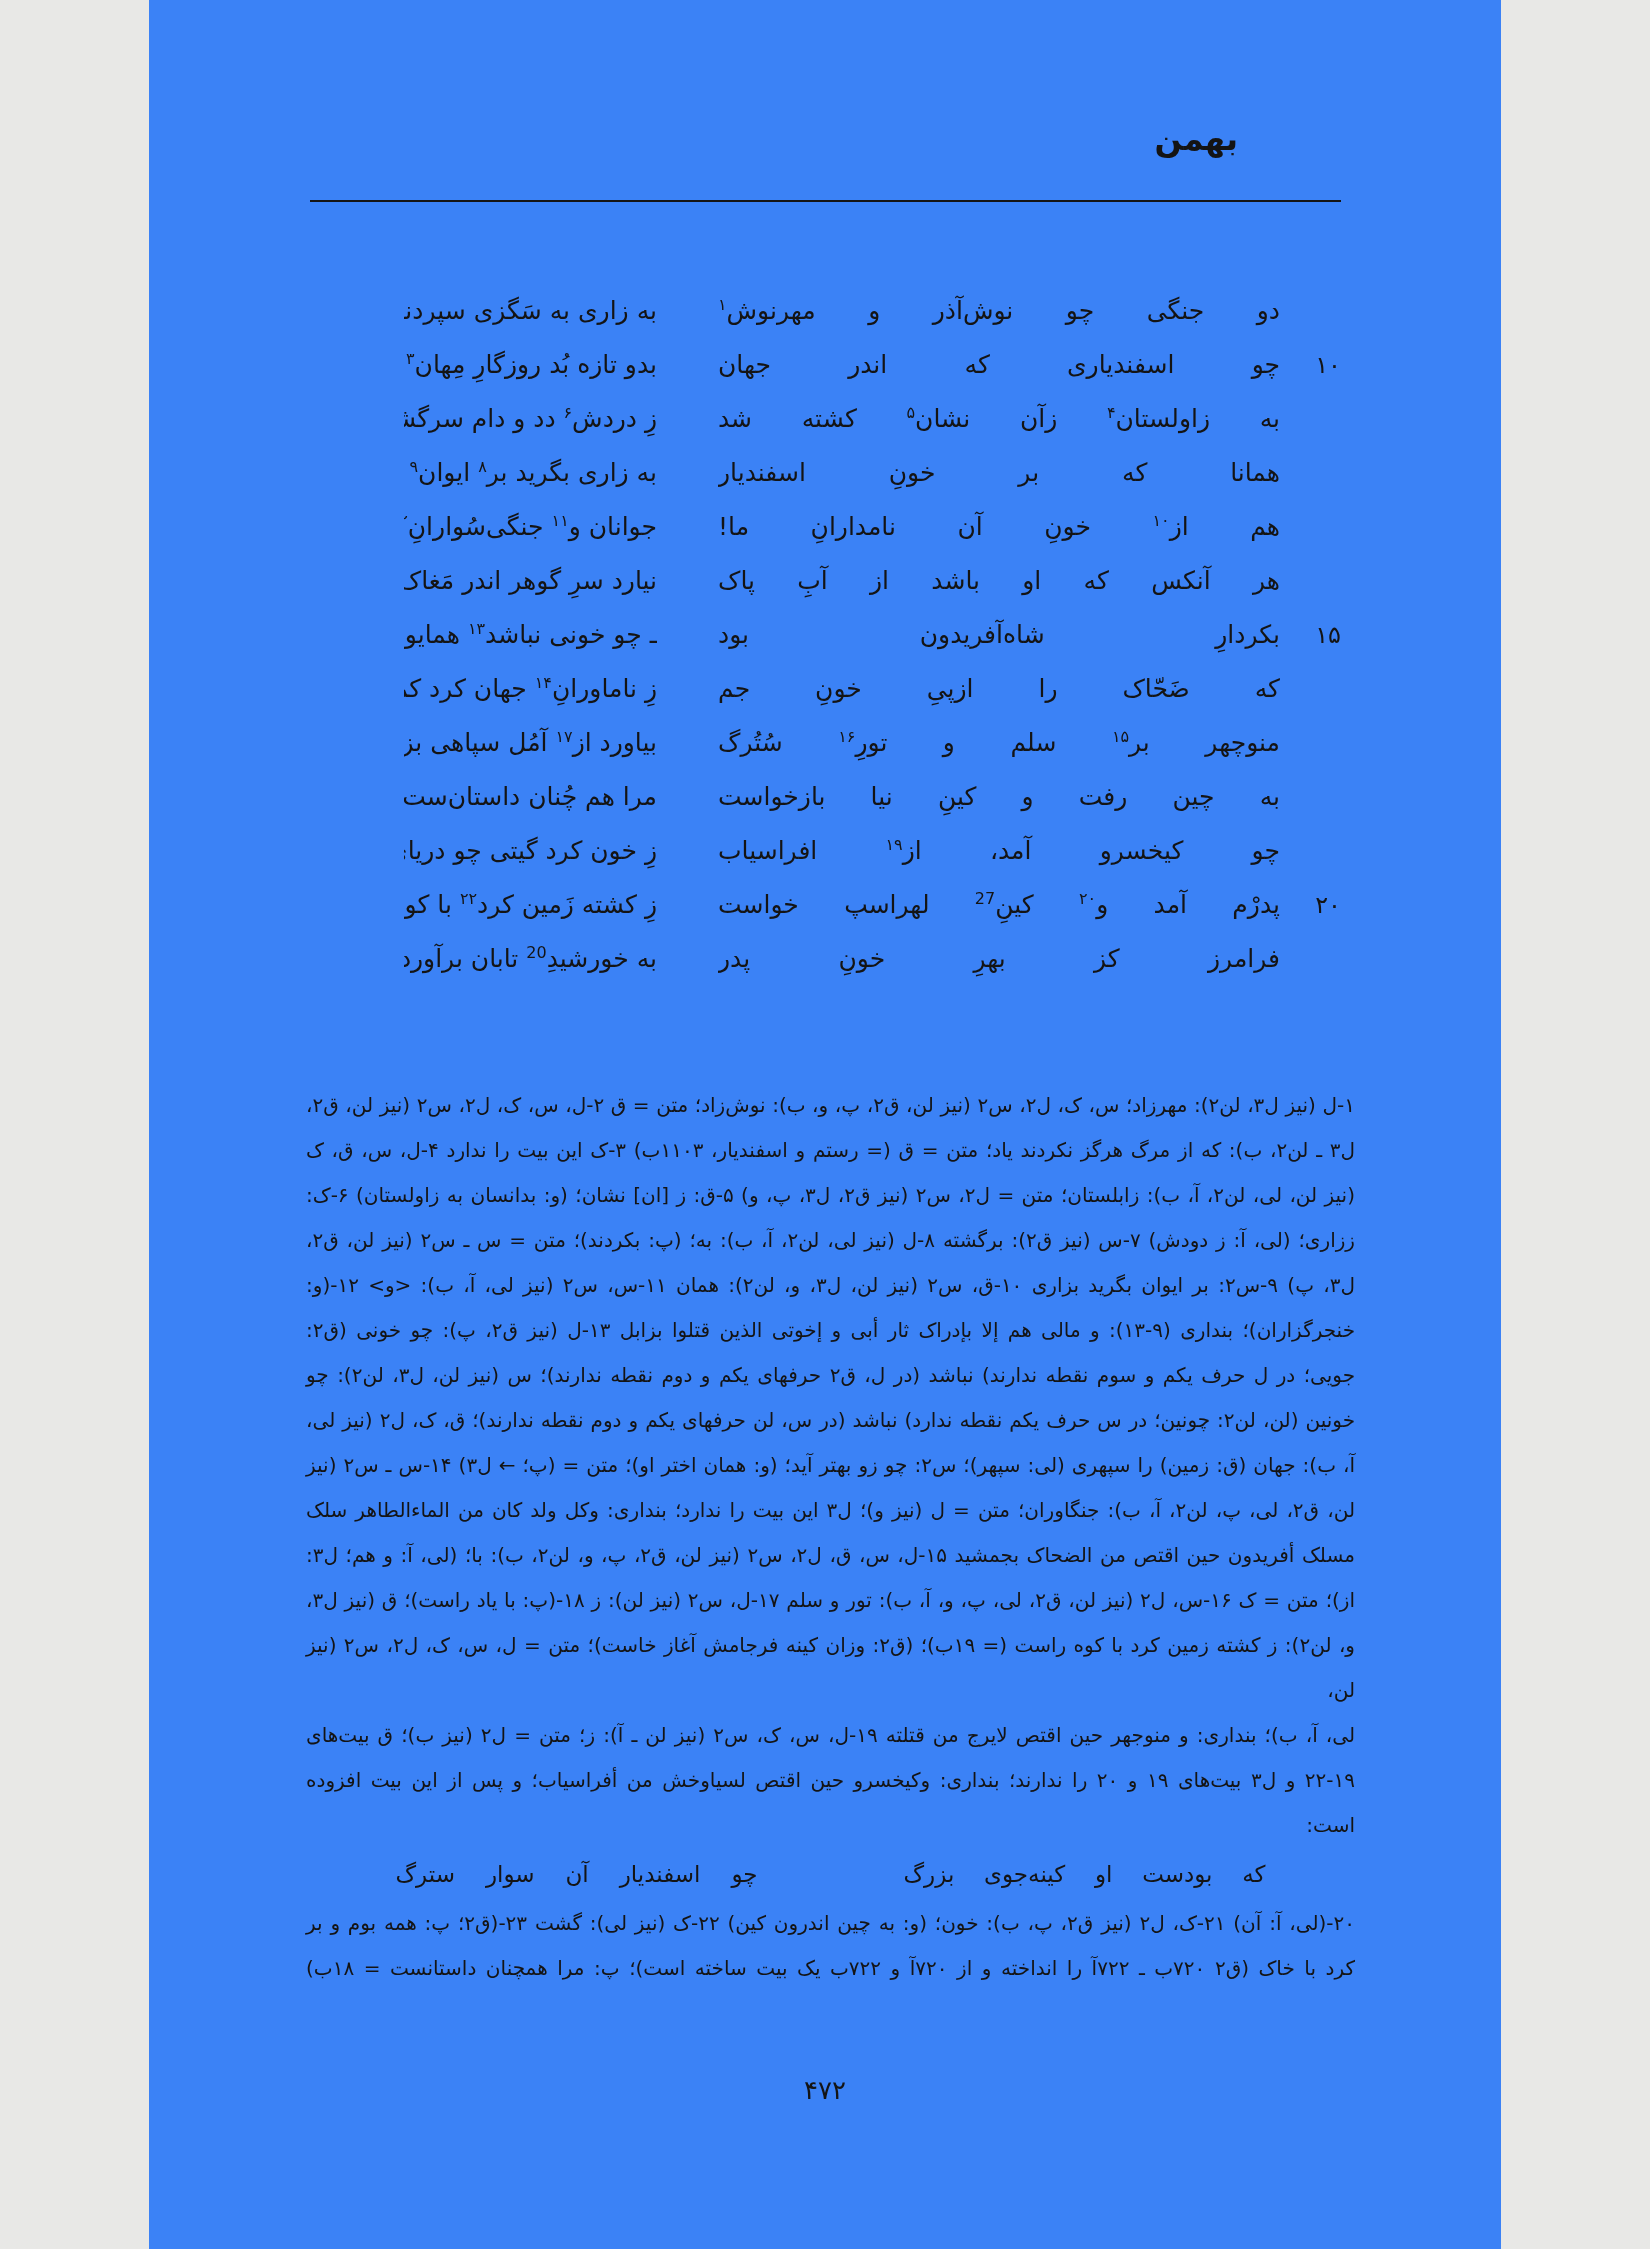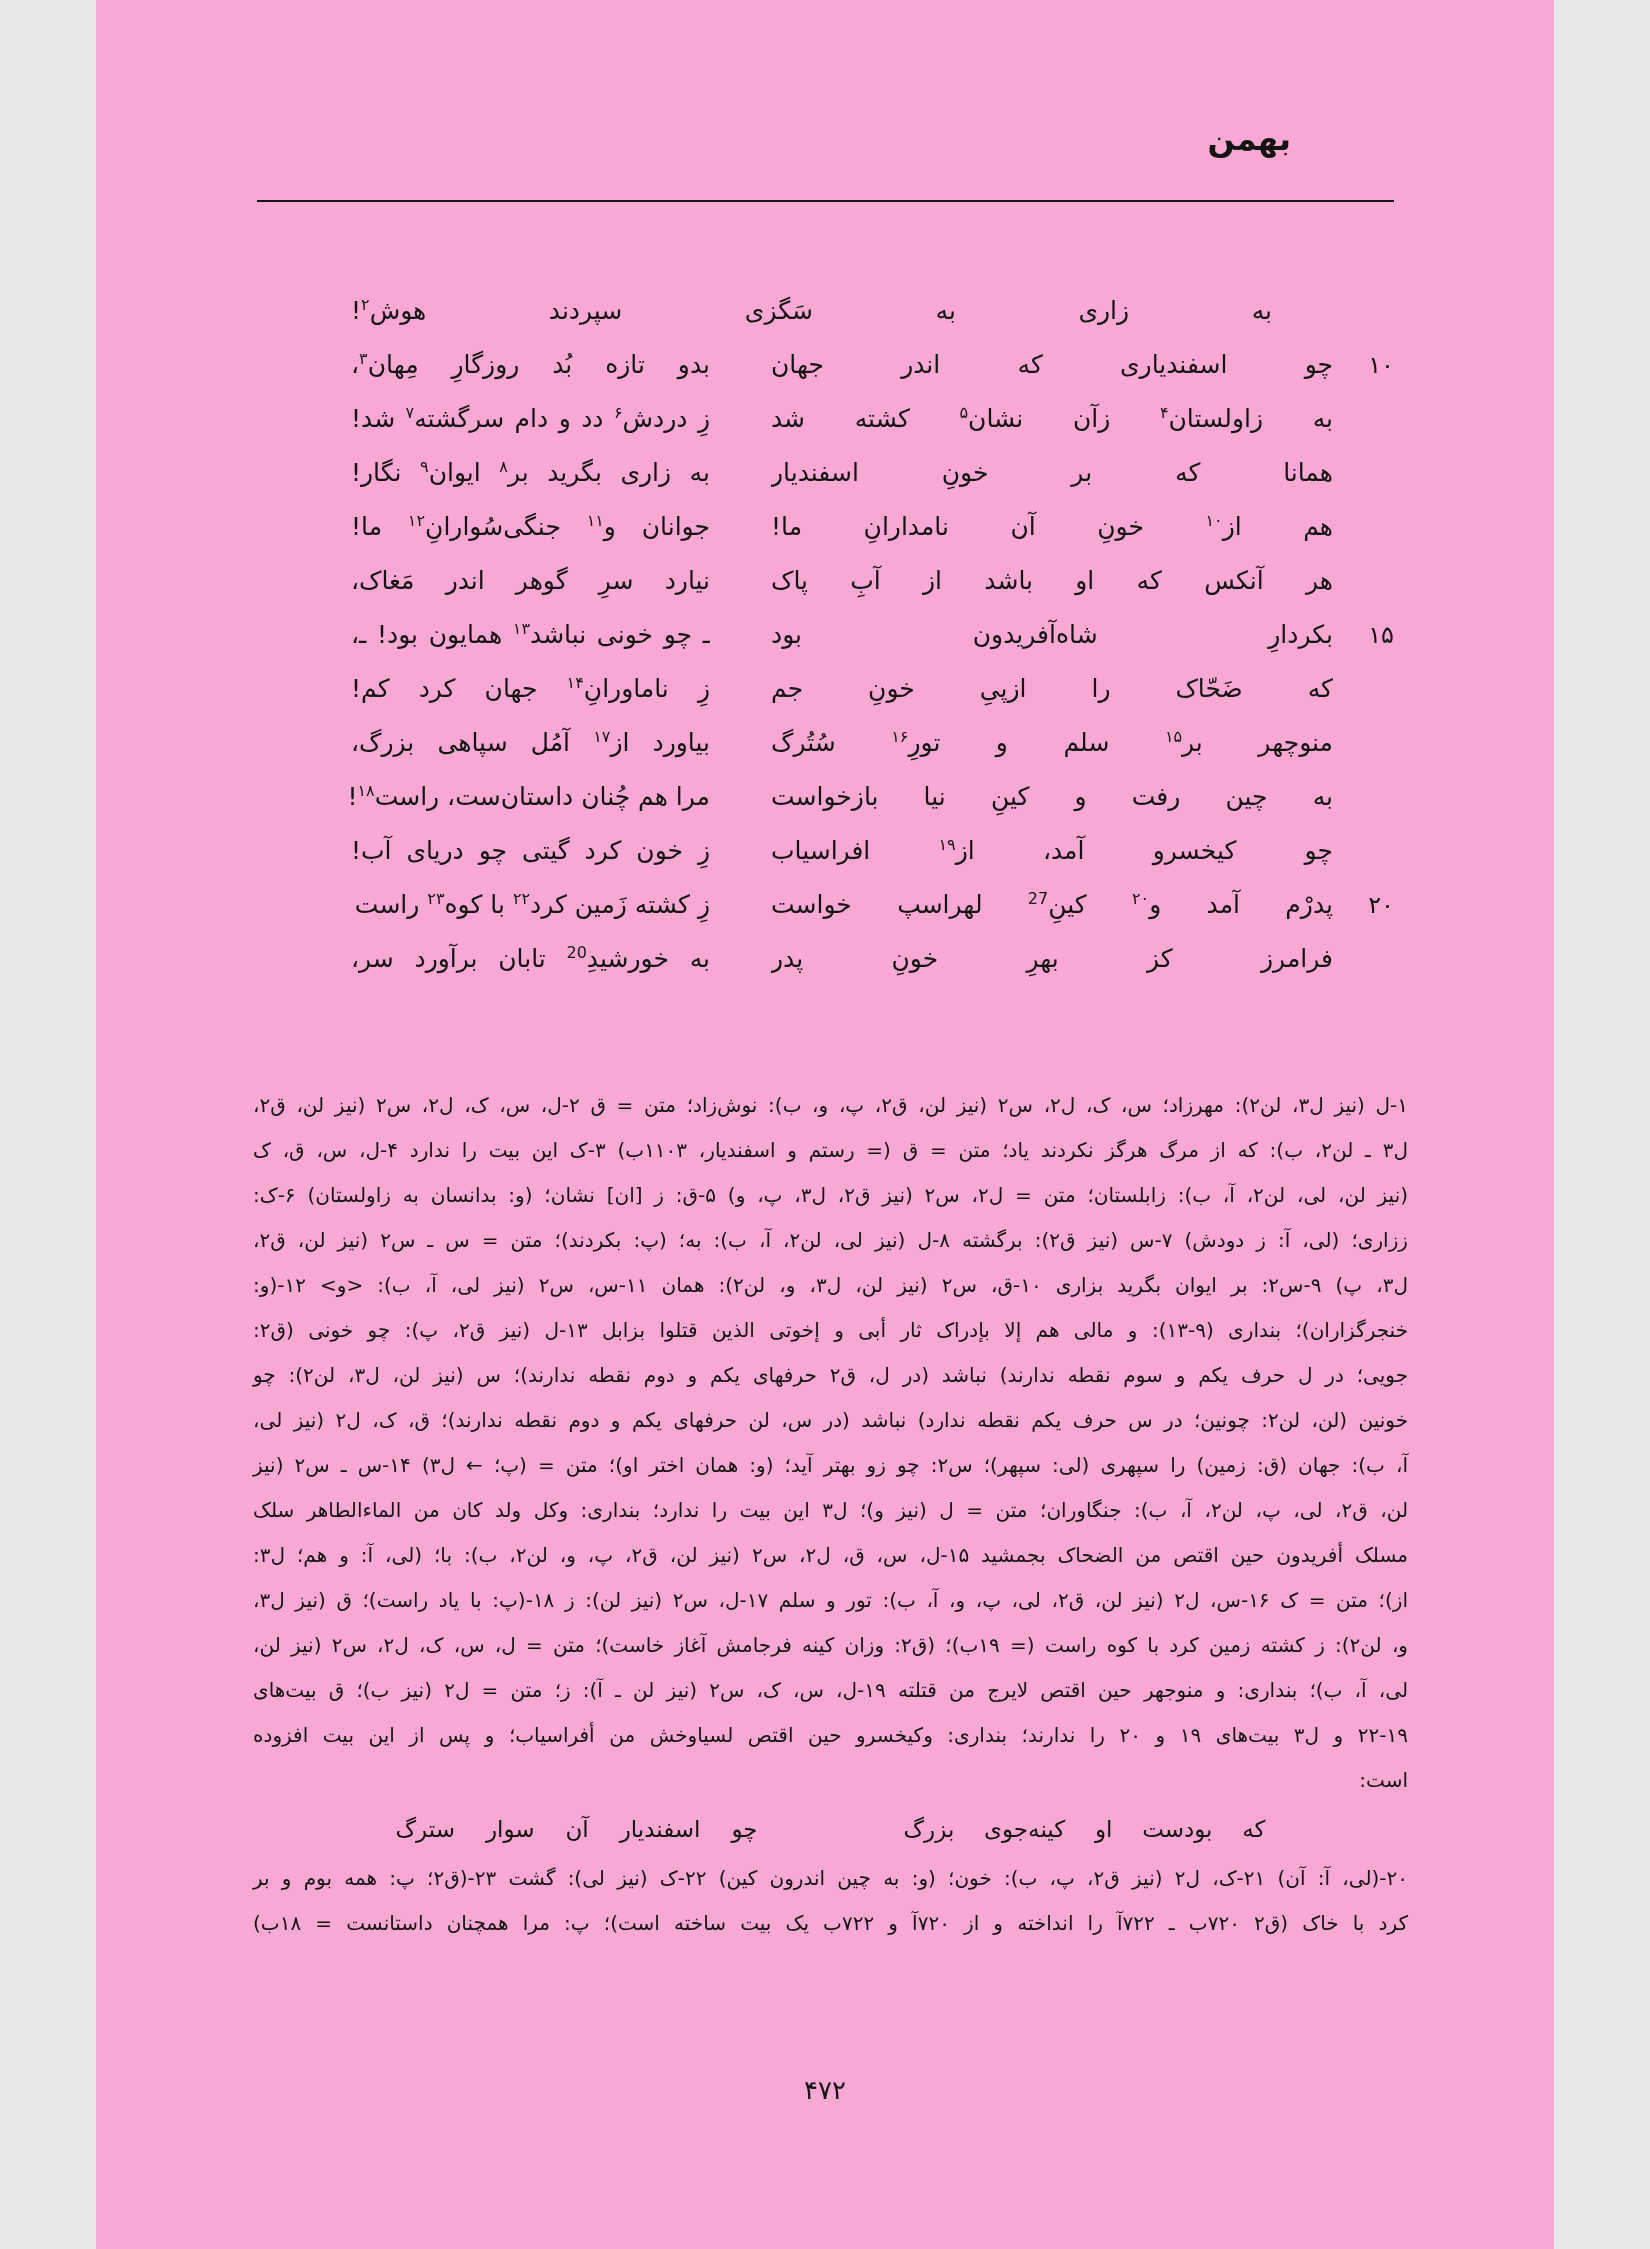--- a/index.html
+++ b/index.html
@@ -1,20 +1,20 @@
 <!DOCTYPE html>
 <html lang="fa" dir="rtl" style="font-size:11px"><head>
 <meta charset="utf-8">
 <style>
   html,body{margin:0;padding:0;background:#e8e8e6;}
   .page{
     position:relative;
-    width:1458px;height:2250px;
+    width:1352px;height:2250px;
     margin:0 auto;
-    background:#f9a8d4;
+    background:#3b82f6;
     color:#141414;
     font-family:"DejaVu Sans",sans-serif;
     direction:rtl;
     overflow:hidden;
   }
   
   .running-head{
     position:absolute;top:120px;right:263px;
     font-size:32px;font-weight:bold;letter-spacing:0.7px;
   }
@@ -57,20 +57,21 @@
 
 <div class="page">
 
   <div class="running-head">بهمن</div>
 
   <div class="head-rule"></div>
 
   <div class="verse-block" id="verse-block">
       <div class="verse-row">
         <span class="verse-num"></span>
+        <div class="hemi hemi-first">دو جنگی چو نوش‌آذر و مهرنوش<sup>۱</sup></div>
         <div class="hemi-gap"></div>
         <div class="hemi hemi-second">به زاری به سَگزی سپردند هوش<sup>۲</sup>!</div>
       </div>
       <div class="verse-row">
         <span class="verse-num">۱۰</span>
         <div class="hemi hemi-first">چو اسفندیاری که اندر جهان</div>
         <div class="hemi-gap"></div>
         <div class="hemi hemi-second">بدو تازه بُد روزگارِ مِهان<sup>۳</sup>،</div>
       </div>
       <div class="verse-row">

